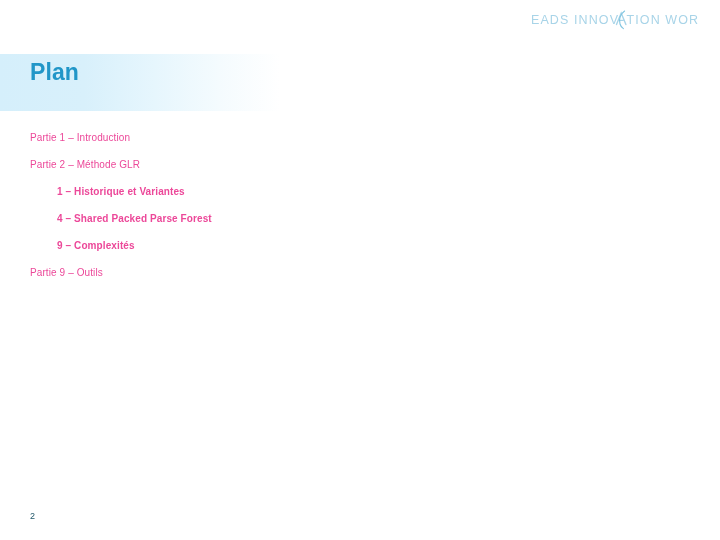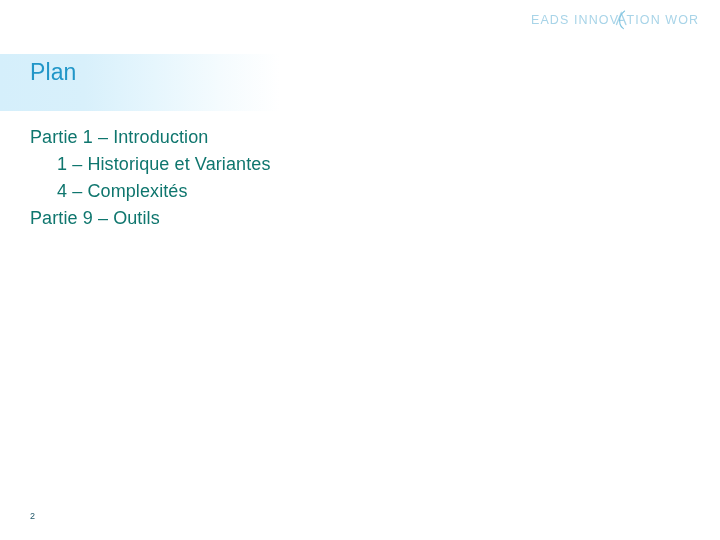--- a/index.html
+++ b/index.html
@@ -52,43 +52,44 @@
         #e6f6fd 55%,
         #f4fbfe 78%,
         rgba(255,255,255,0) 100%);
   }
 
   .page-title {
     position: absolute;
     left: 30px;
     top: 58px;
     font-size: 23px;
-    font-weight: normal;
+    font-weight: bold;
     color: #2196c8;
     letter-spacing: 0.1px;
     line-height: 28px;
   }
 
   
   .agenda {
     position: absolute;
     left: 30px;
     top: 124px;
     width: 620px;
   }
   .agenda-item {
-    font-size: 18px;
-    color: #0f766e;
+    font-size: 10px;
+    color: #ec4899;
     line-height: 27px;
     height: 27px;
     white-space: nowrap;
     letter-spacing: 0.1px;
   }
   .agenda-item.level-2 {
     padding-left: 27px;
+    font-weight: bold;
   }
 
   
   .page-number {
     position: absolute;
     left: 30px;
     top: 511px;
     font-size: 9px;
     color: #23596b;
     letter-spacing: 0.2px;
@@ -110,20 +111,22 @@
       <text x="95.5" y="14" font-family="Liberation Sans, sans-serif" font-size="12.5" letter-spacing="1.1" fill="#a8d4e8">TION WORKS</text>
     </svg>
   </div>
 
   <div class="title-band"></div>
 
   <div class="page-title">Plan</div>
 
   <div class="agenda">
     <div class="agenda-item level-1">Partie 1 – Introduction</div>
+    <div class="agenda-item level-1">Partie 2 – Méthode GLR</div>
     <div class="agenda-item level-2">1 – Historique et Variantes</div>
-    <div class="agenda-item level-2">4 – Complexités</div>
+    <div class="agenda-item level-2">4 – Shared Packed Parse Forest</div>
+    <div class="agenda-item level-2">9 – Complexités</div>
     <div class="agenda-item level-1">Partie 9 – Outils</div>
   </div>
 
   <div class="page-number">2</div>
 
 </div>
 
 </body></html>

